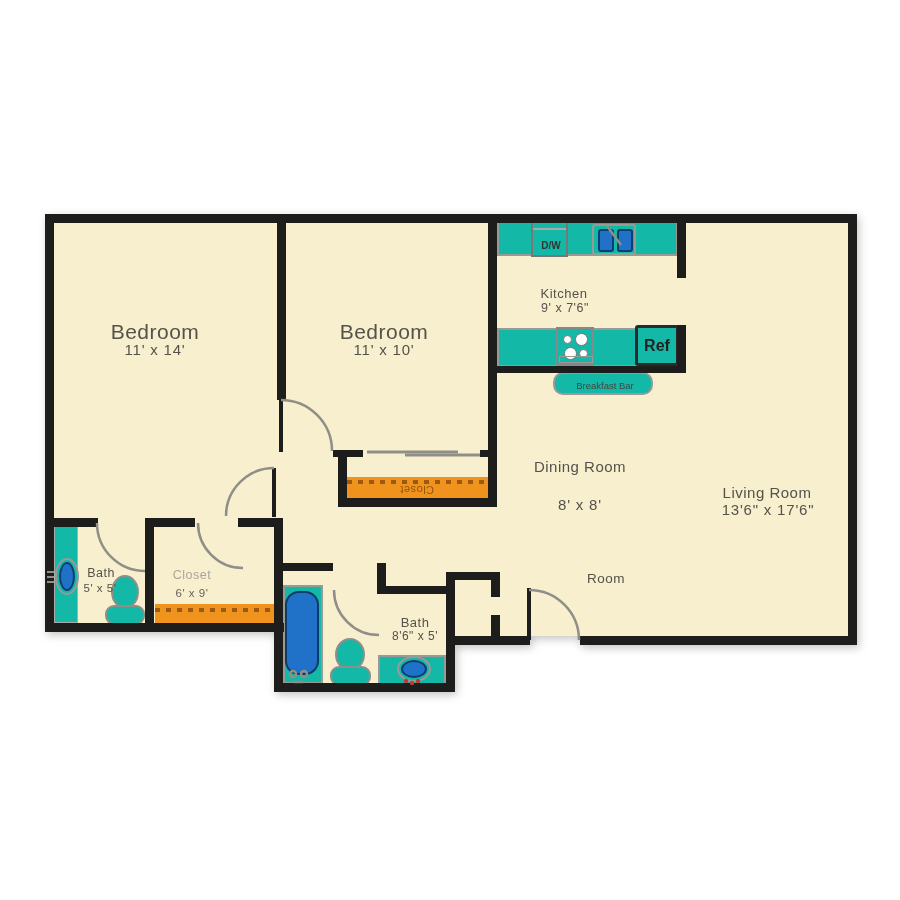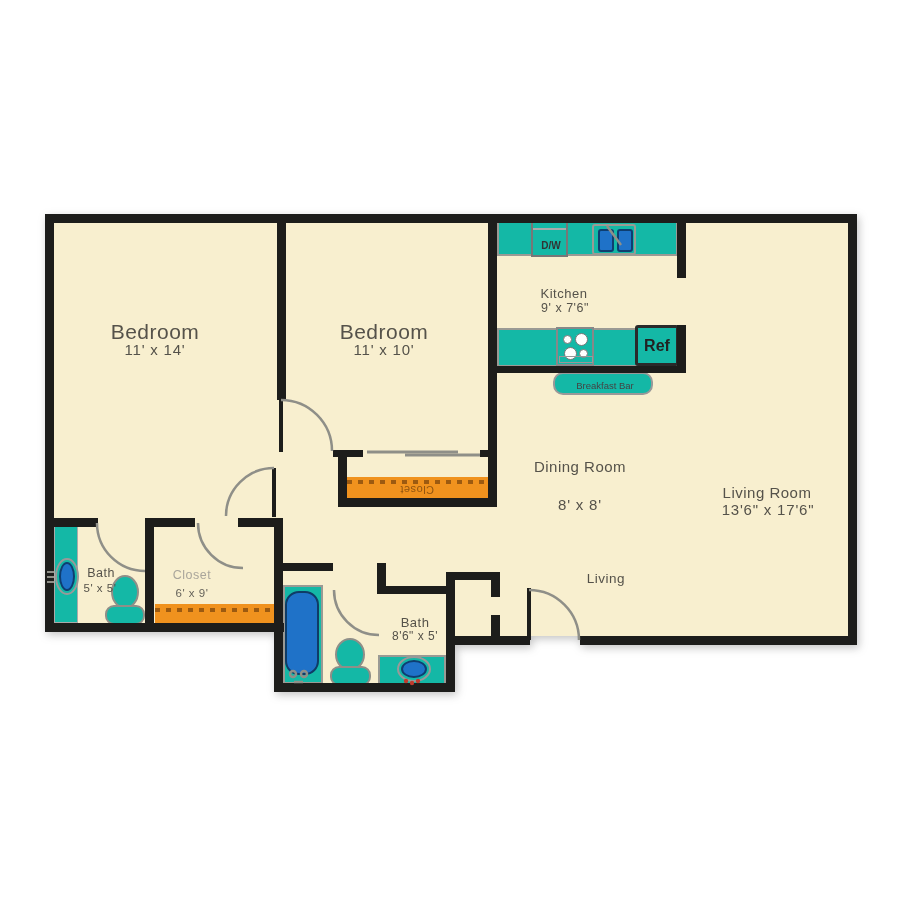--- a/index.html
+++ b/index.html
@@ -156,21 +156,21 @@
 
   <div class="lbl" style="left:564px;top:293px;font-size:13px;">Kitchen</div>
   <div class="lbl" style="left:565px;top:308px;font-size:12.5px;">9' x 7'6"</div>
 
   <div class="lbl name" style="left:580px;top:466px;font-size:15px;">Dining Room</div>
   <div class="lbl dims" style="left:580px;top:504px;">8' x 8'</div>
 
   <div class="lbl name" style="left:767px;top:492px;font-size:15px;">Living Room</div>
   <div class="lbl dims" style="left:768px;top:509px;">13'6" x 17'6"</div>
 
-  <div class="lbl" style="left:606px;top:578px;font-size:13.5px;">Living</div>
+  <div class="lbl" style="left:606px;top:578px;font-size:13.5px;">Room</div>
 
   <div class="lbl sm" style="left:101px;top:573px;">Bath</div>
   <div class="lbl xs" style="left:100px;top:588px;">5' x 5'</div>
 
   <div class="lbl sm" style="left:192px;top:575px;color:#a9a59b;">Closet</div>
   <div class="lbl xs" style="left:192px;top:593px;color:#66635b;">6' x 9'</div>
 
   <div class="lbl" style="left:415px;top:622px;font-size:13px;">Bath</div>
   <div class="lbl" style="left:415px;top:636px;font-size:12px;">8'6" x 5'</div>
 

